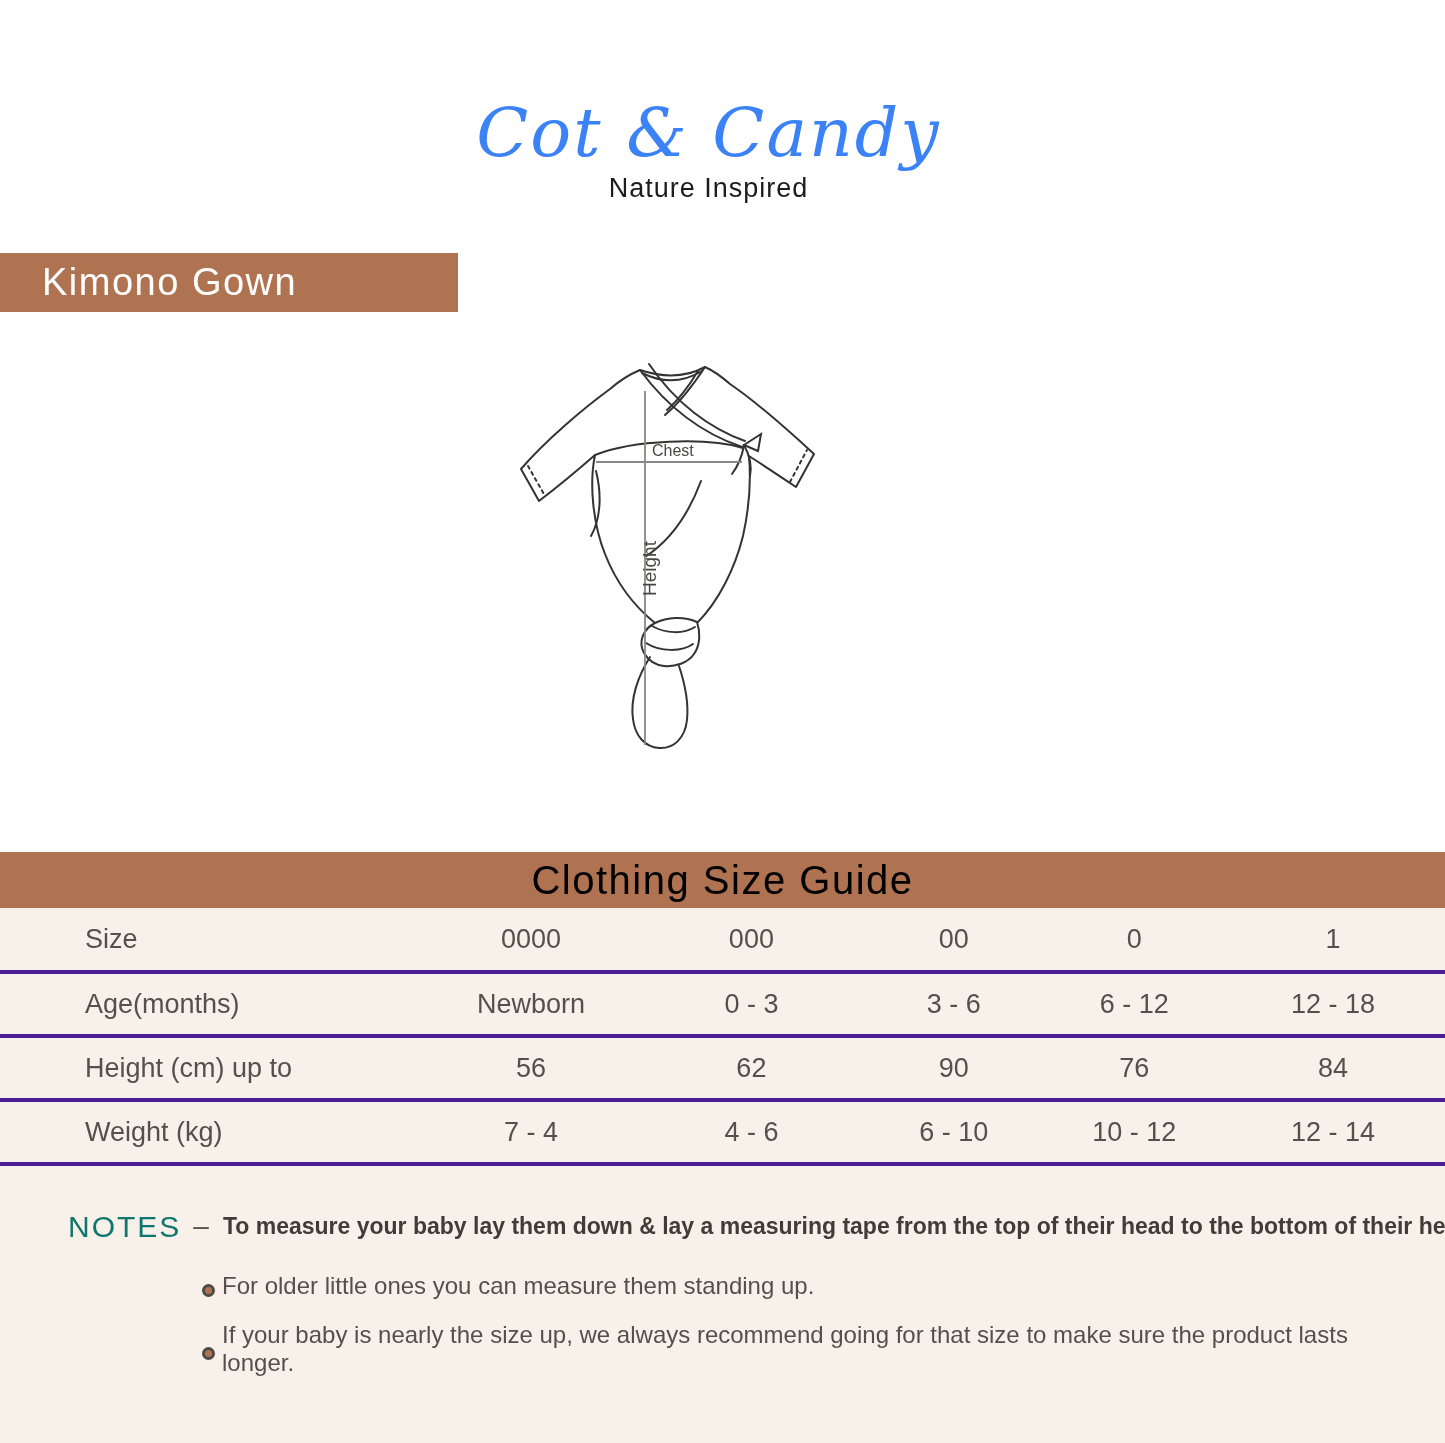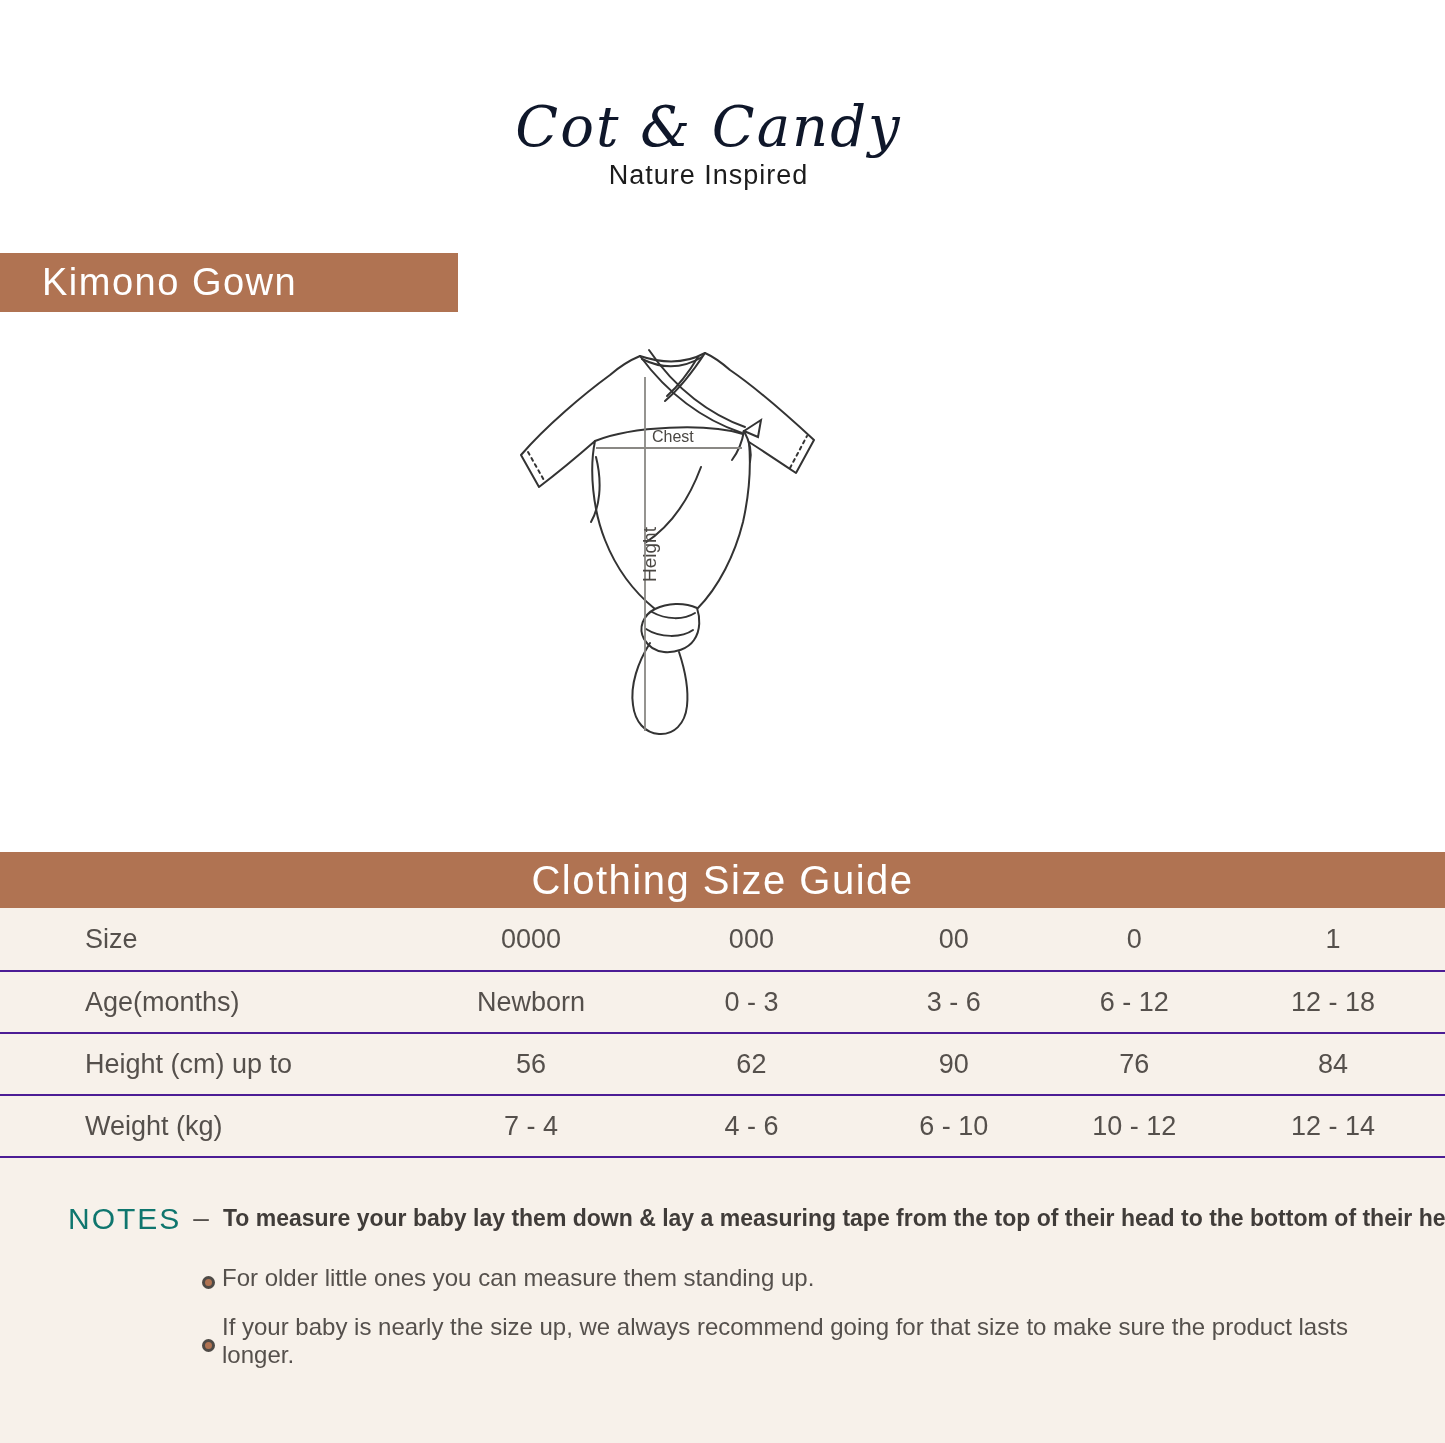--- a/index.html
+++ b/index.html
@@ -12,23 +12,23 @@
   }
   
   .brand{
     position:absolute;top:96px;left:0;width:100%;
     text-align:center;
   }
   .brand-script{
     display:inline-block;
     font-family:"DejaVu Serif", serif;
     font-style:italic;
-    font-size:56px;
+    font-size:68px;
     line-height:1.1;
-    color:#0f172a;
+    color:#3b82f6;
     transform:translateX(-14px);
     letter-spacing:2px;
   }
   .brand-tagline{
     margin-top:2px;
     font-size:27px;
     color:#1c1c1c;
     letter-spacing:1px;
     transform:translateX(-14px);
   }
@@ -38,45 +38,45 @@
     width:458px;height:59px;
     background:#b07352;
     display:flex;align-items:center;
     box-sizing:border-box;padding-left:42px;
   }
   .product-banner span{
     color:#ffffff;font-size:38px;font-weight:500;letter-spacing:1.5px;
   }
   
   .illustration{
-    position:absolute;top:340px;left:492px;
+    position:absolute;top:354px;left:492px;
     width:356px;height:400px;text-align:right;
   }
   
   .guide{
     position:absolute;top:852px;left:0;
     width:100%;height:591px;
     background:#f7f1ea;
   }
   .guide-banner{
     height:56px;background:#b07352;
     display:flex;align-items:center;justify-content:center;
   }
   .guide-banner span{
-    color:#ffffff;font-size:40px;font-weight:500;letter-spacing:1.5px;
+    color:#000000;font-size:40px;font-weight:500;letter-spacing:1.5px;
   }
   table.size-table{
     width:100%;border-collapse:collapse;table-layout:fixed;
   }
   table.size-table td{
     height:60px;
     font-size:27px;
     color:#55504c;
     text-align:center;
-    border-bottom:2px solid #4c1d95;
+    border-bottom:4px solid #4c1d95;
     padding:0;
   }
   table.size-table tr.first td{height:62px;}
   table.size-table td.lbl{
     text-align:left;padding-left:85px;white-space:pre;
   }
   
   .notes{
     box-sizing:border-box;
     padding:44px 30px 0 68px;

